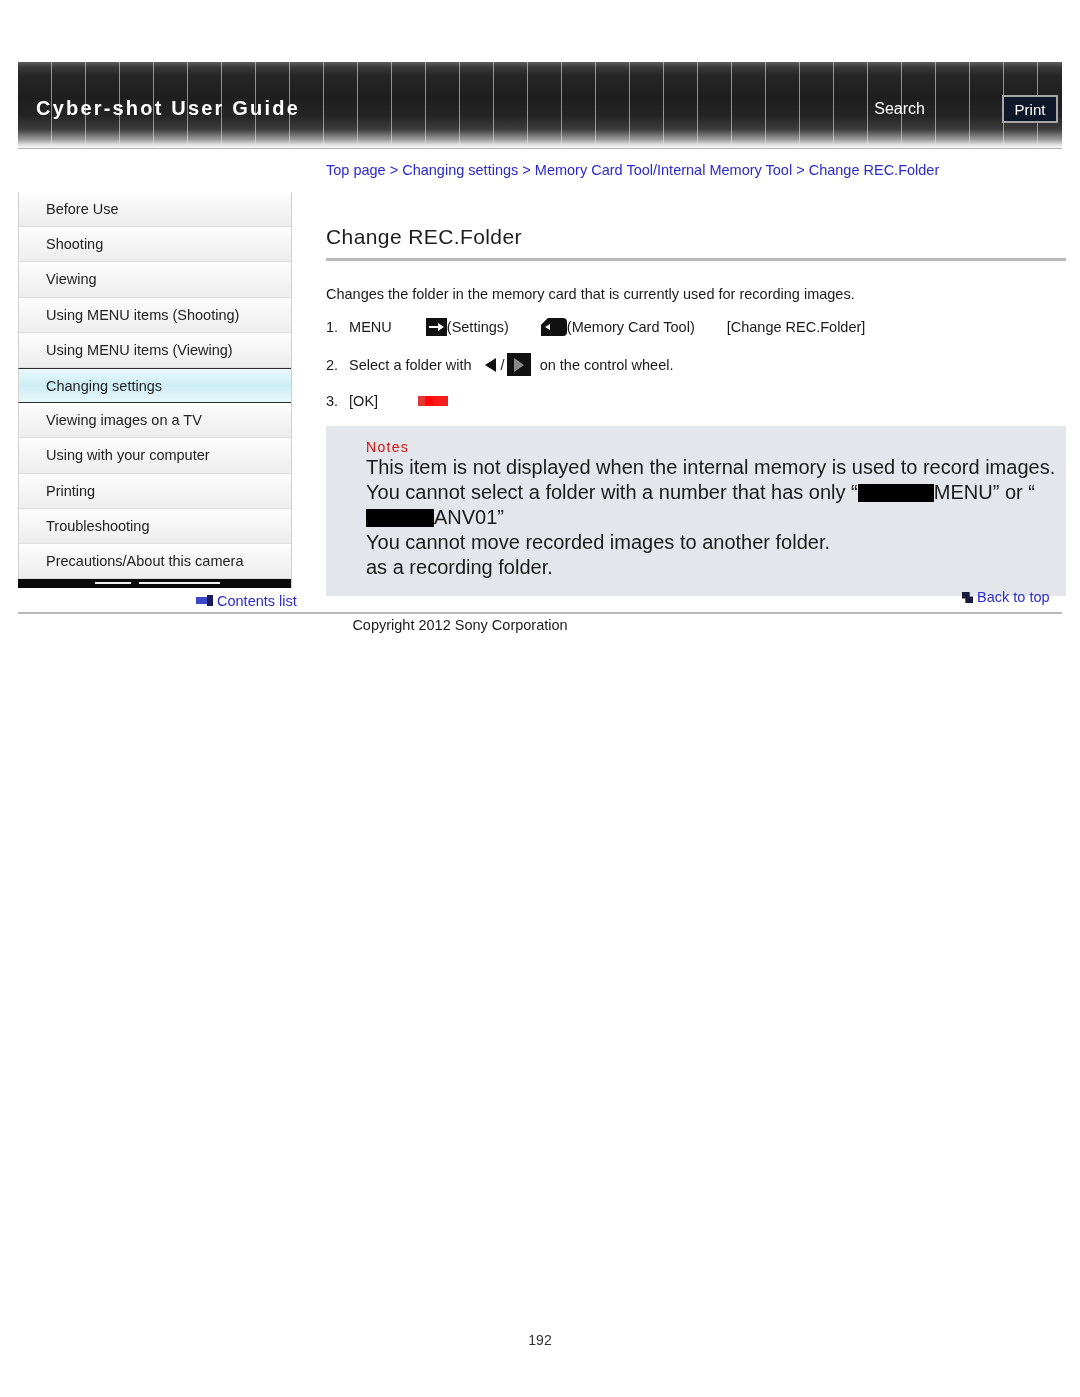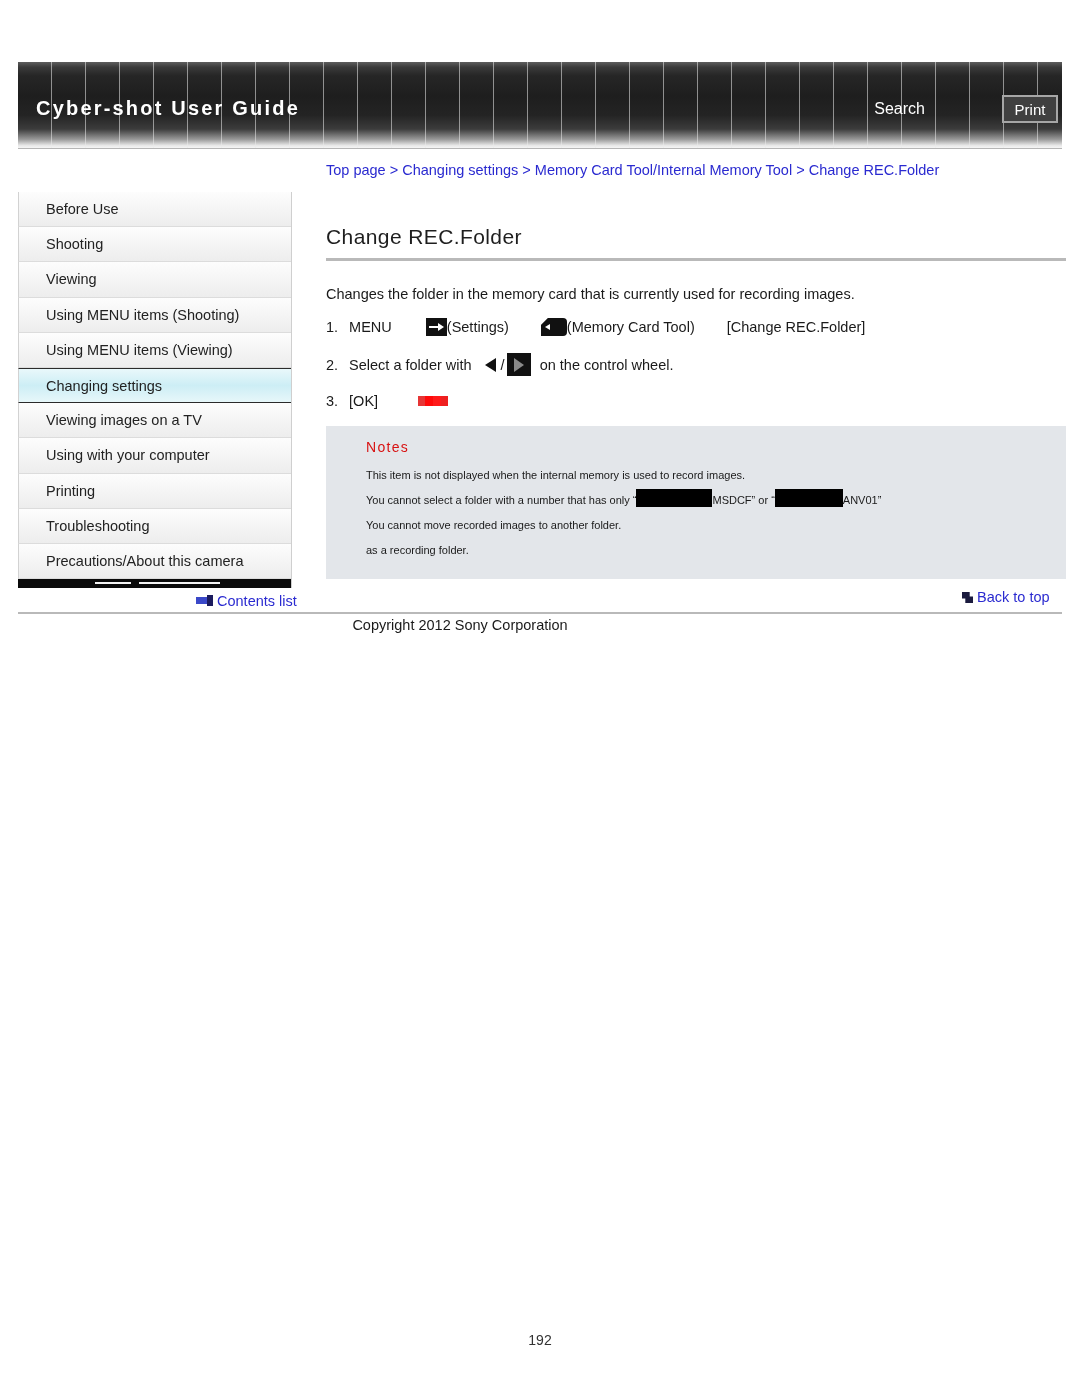--- a/index.html
+++ b/index.html
@@ -74,21 +74,21 @@
     white-space: nowrap;
     cursor: pointer;
   }
   #print-button {
     position: absolute;
     right: 22px;
     top: 95px;
     width: 56px;
     height: 28px;
     border: 2px solid #a6a6a6;
-    background: #404040;
+    background: #0f172a;
     color: #ffffff;
     font-size: 15px;
     line-height: 26px;
     text-align: center;
     cursor: pointer;
     box-sizing: border-box;
   }
 
   
   #breadcrumb {
@@ -313,24 +313,23 @@
     background: #e3e6ea;
     padding: 13px 0 16px 0;
     width: 740px;
     box-sizing: border-box;
   }
   #notes-title {
     font-size: 14px;
     color: #d81212;
     letter-spacing: 1.3px;
     padding-left: 40px;
-    margin-bottom: 8px;
   }
   .note-line {
-    font-size: 11px;
+    font-size: 20px;
     color: #1a1a1a;
     padding-left: 40px;
     line-height: 25px;
   }
   .redaction {
     display: inline-block;
     background: #000000;
     height: 18px;
     vertical-align: -3px;
   }
@@ -459,21 +458,21 @@
     <span>[OK]</span>
     <span class="icon-red-mark"></span>
   </div>
 
   <div id="notes-box">
     <div id="notes-title">Notes</div>
 
     <div class="note-line">This item is not displayed when the internal memory is used to record images.</div>
 
     <div class="note-line">
-      <span>You cannot select a folder with a number that has only “</span><span class="redaction w1"></span><span>MSDCF” or “</span><span class="redaction w2"></span><span>ANV01”</span>
+      <span>You cannot select a folder with a number that has only “</span><span class="redaction w1"></span><span>MENU” or “</span><span class="redaction w2"></span><span>ANV01”</span>
     </div>
 
     <div class="note-line">You cannot move recorded images to another folder.</div>
     <div class="note-line">as a recording folder.</div>
   </div>
 </div>
 
 <div id="back-to-top">
   <span class="backtop-icon"></span><span>Back to top</span>
 </div>

